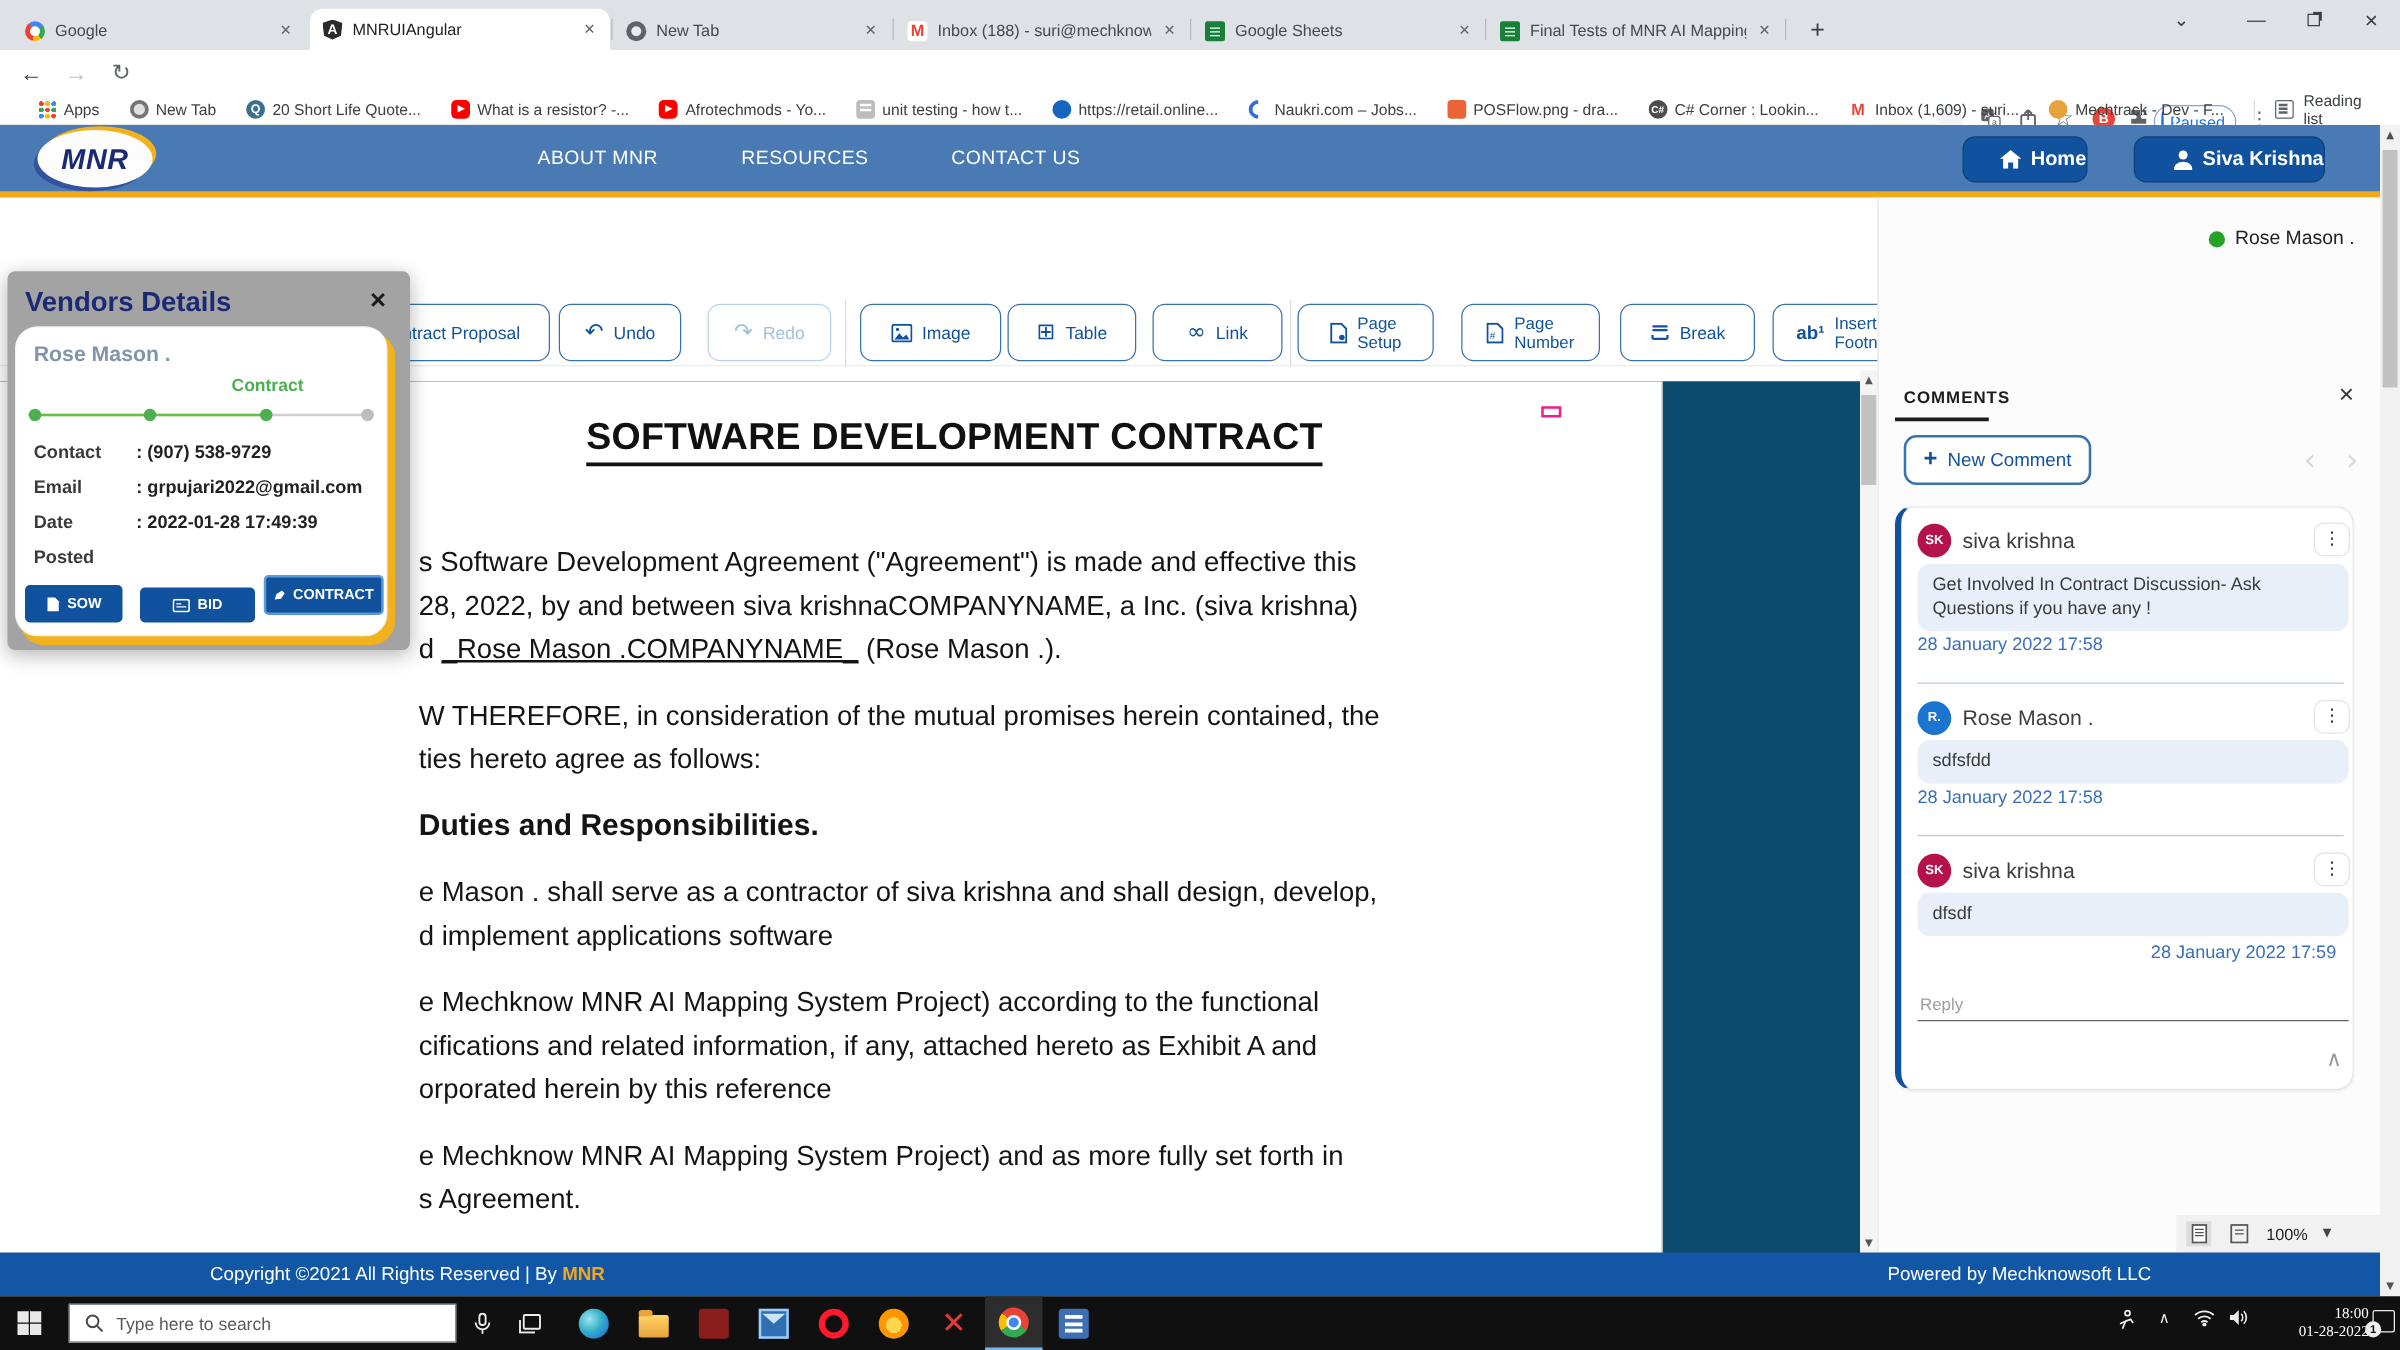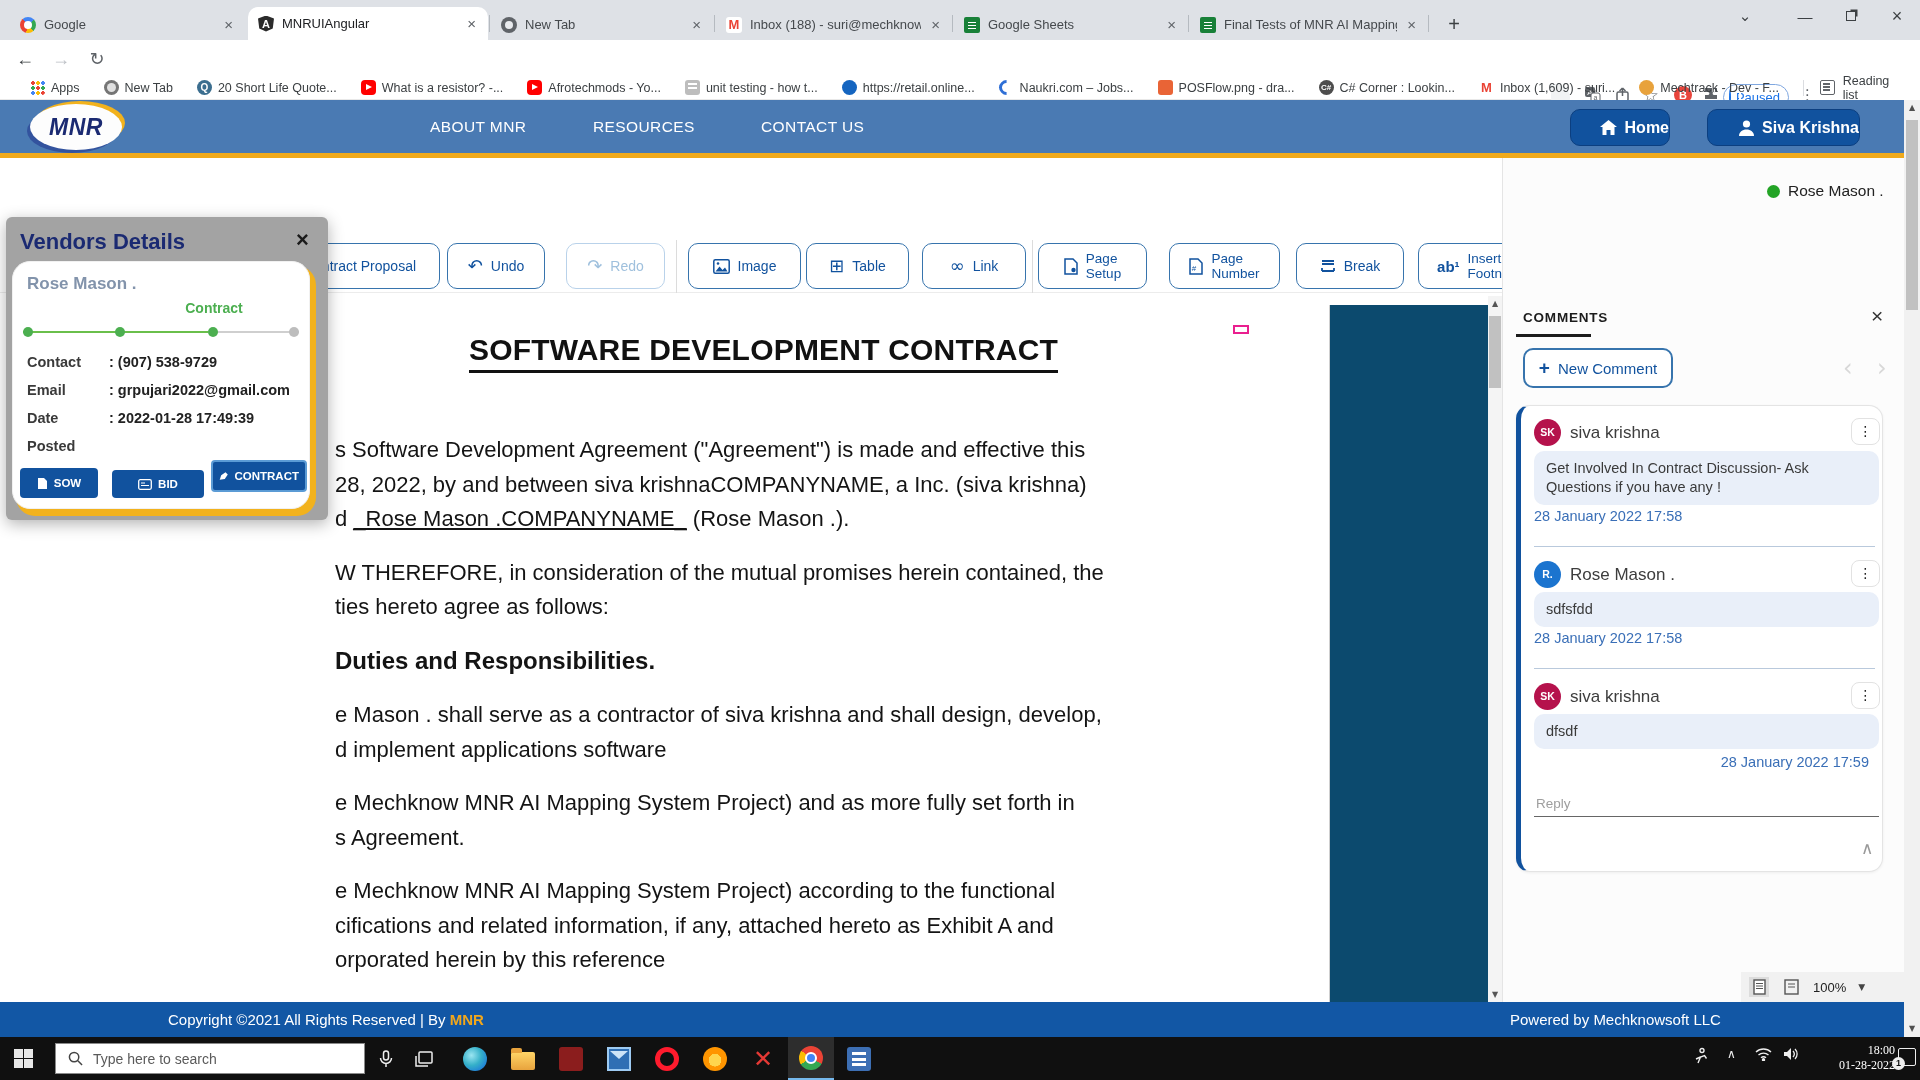--- a/index.html
+++ b/index.html
@@ -440,27 +440,27 @@
       <p>
         <span class="ln">W THEREFORE, in consideration of the mutual promises herein contained, the</span><br>
         <span class="ln">ties hereto agree as follows:</span>
       </p>
       <p><span class="ln h">Duties and Responsibilities.</span></p>
       <p>
         <span class="ln">e Mason  . shall serve as a contractor of siva krishna and shall design, develop,</span><br>
         <span class="ln">d implement applications software</span>
       </p>
       <p>
-        <span class="ln">e Mechknow MNR AI Mapping System Project) and as more fully set forth in</span><br>
-        <span class="ln">s Agreement.</span>
-      </p>
-      <p>
         <span class="ln">e Mechknow MNR AI Mapping System Project) according to the functional</span><br>
         <span class="ln">cifications and related information, if any, attached hereto as Exhibit A and</span><br>
         <span class="ln">orporated herein by this reference</span>
+      </p>
+      <p>
+        <span class="ln">e Mechknow MNR AI Mapping System Project) and as more fully set forth in</span><br>
+        <span class="ln">s Agreement.</span>
       </p>
     </div>
   </div>
 </div>
 <div id="doc-scrollbar">
   <div class="sb-arrow" style="top:0;">▲</div>
   <div id="doc-thumb"></div>
   <div class="sb-arrow" style="top:691px;">▼</div>
 </div>
 

